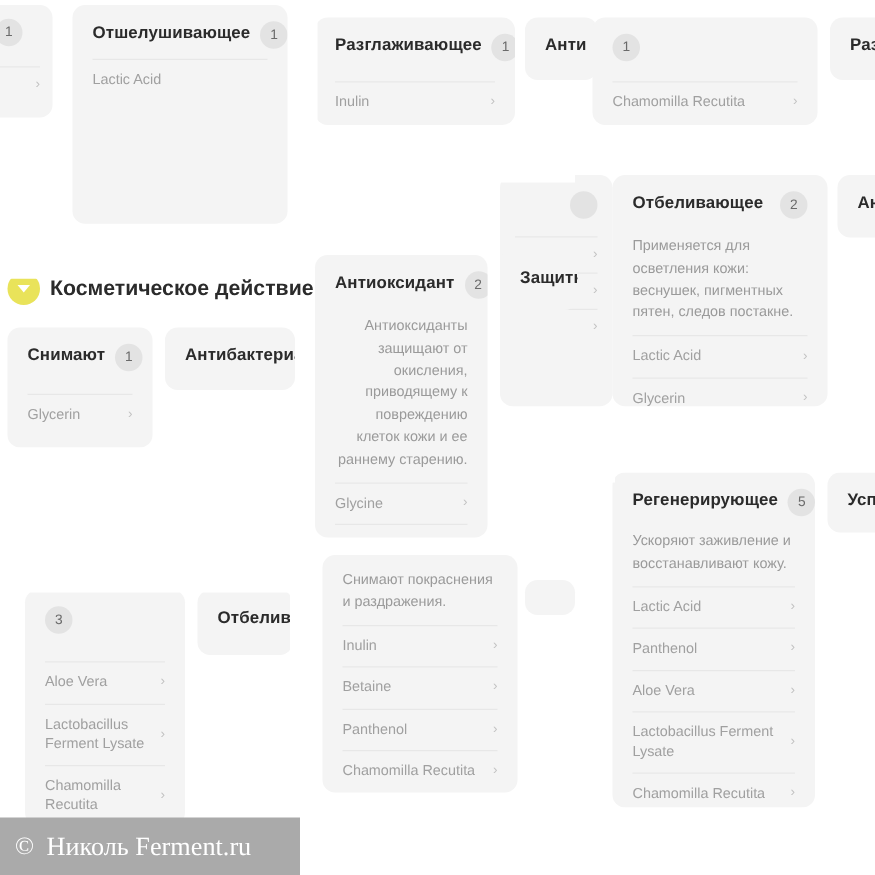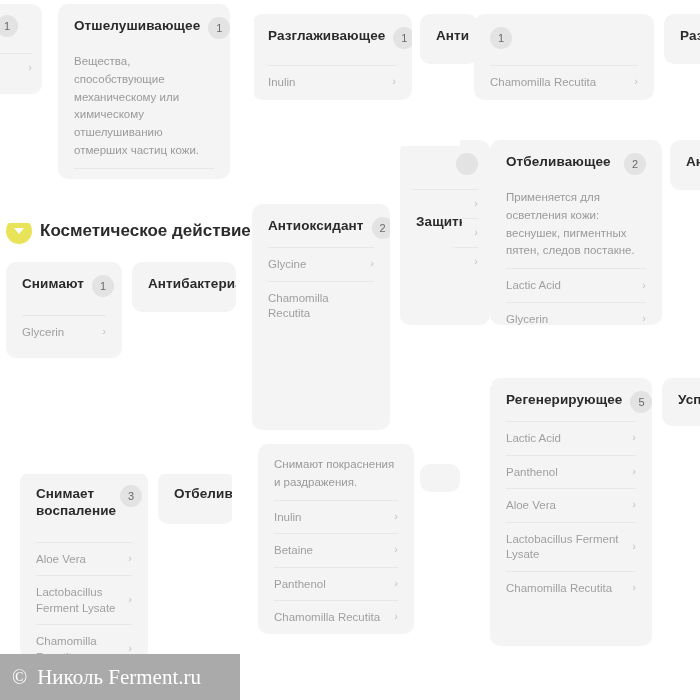--- a/index.html
+++ b/index.html
@@ -124,21 +124,20 @@
         <span class="chev">›</span>
       </div>
     </div>
   </div>
 
   <div class="card" style="left:58px;top:4px;width:172px;height:175px;">
     <div class="card-head">
       <span class="card-title">Отшелушивающее</span>
       <span class="badge">1</span>
     </div>
-    <div class="card-desc">Вещества, способствующие механическому или химическому отшелушиванию отмерших частиц кожи.</div>
     <div class="ing-list">
       <div class="ing">
         <span>Lactic Acid</span>
 
       </div>
     </div>
   </div>
 
   <div class="card" style="left:252px;top:14px;width:160px;height:86px;">
     <div class="card-head">
@@ -222,25 +221,26 @@
 
   <div class="section-head" style="left:6px;top:218px;">
     <span class="sec-icon">
       <i></i>
     </span>
     <span class="sec-title">Косметическое действие</span>
   </div>
 
   <div class="band" style="left:0px;top:206px;width:240px;height:17px;"></div>
 
-  <div class="card" style="left:252px;top:204px;width:138px;height:226px;">
+  <div class="card" style="left:252px;top:204px;width:138px;height:226px;text-align:right;">
     <div class="card-head">
       <span class="card-title">Антиоксидант</span>
       <span class="badge">2</span>
     </div>
+    <div class="card-desc">Антиоксиданты защищают от окисления, приводящему к повреждению клеток кожи и ее раннему старению.</div>
     <div class="ing-list">
       <div class="ing">
         <span>Glycine</span>
         <span class="chev">›</span>
       </div>
       <div class="ing">
         <span>Chamomilla Recutita</span>
 
       </div>
     </div>
@@ -269,20 +269,21 @@
     <div class="card-head">
       <span class="card-title" style="white-space:nowrap;">Антибактериал</span>
     </div>
   </div>
 
   <div class="card" style="left:490px;top:378px;width:162px;height:268px;">
     <div class="card-head">
       <span class="card-title">Регенерирующее</span>
       <span class="badge">5</span>
     </div>
+    <div class="card-desc" style="margin-top:12px;">Ускоряют заживление и восстанавливают кожу.</div>
     <div class="ing-list">
       <div class="ing">
         <span>Lactic Acid</span>
         <span class="chev">›</span>
       </div>
       <div class="ing">
         <span>Panthenol</span>
         <span class="chev">›</span>
       </div>
       <div class="ing">
@@ -301,21 +302,20 @@
   </div>
 
   <div class="card" style="left:662px;top:378px;width:60px;height:48px;">
     <div class="card-head">
       <span class="card-title" style="white-space:nowrap;">Успо</span>
     </div>
   </div>
 
   <div class="card" style="left:20px;top:472px;width:128px;height:188px;">
     <div class="card-head">
-      <span class="card-title" style="max-width:76px;">Снимает воспаление</span>
       <span class="badge">3</span>
     </div>
     <div class="ing-list" style="margin-top:22px;">
       <div class="ing">
         <span>Aloe Vera</span>
         <span class="chev">›</span>
       </div>
       <div class="ing">
         <span style="max-width:84px;display:inline-block;">Lactobacillus Ferment Lysate</span>
         <span class="chev">›</span>

